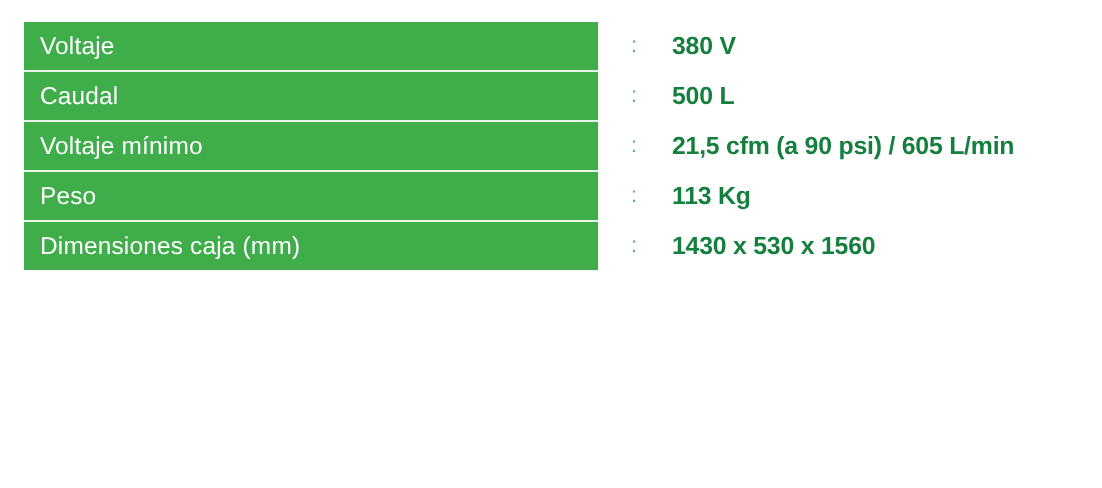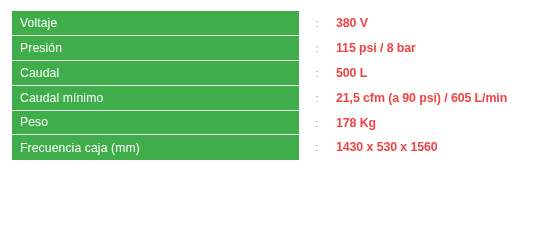--- a/index.html
+++ b/index.html
@@ -49,21 +49,21 @@
   .sep-cell {
     width: 36px;
     color: #5bb85f;
     font-size: 11px;
     text-align: center;
     vertical-align: middle;
     padding: 0;
     background: #ffffff;
   }
   .value-cell {
-    color: #ef4444;
+    color: #15803d;
     font-size: 12.4px;
     font-weight: bold;
     vertical-align: middle;
     padding: 0 0 0 1px;
     background: #ffffff;
     white-space: nowrap;
     letter-spacing: -0.1px;
   }
 </style>
 </head>
@@ -74,46 +74,41 @@
     <tbody>
 
       <tr class="spec-row">
         <td class="label-cell">Voltaje</td>
         <td class="sep-cell">:</td>
         <td class="value-cell">380 V</td>
       </tr>
 
 
 
-      <tr class="spec-row">
-        <td class="label-cell">Presión</td>
-        <td class="sep-cell">:</td>
-        <td class="value-cell">115 psi / 8 bar</td>
-      </tr>
 
       <tr class="spec-row">
         <td class="label-cell">Caudal</td>
         <td class="sep-cell">:</td>
         <td class="value-cell">500 L</td>
       </tr>
 
       <tr class="spec-row">
-        <td class="label-cell">Caudal mínimo</td>
+        <td class="label-cell">Voltaje mínimo</td>
         <td class="sep-cell">:</td>
         <td class="value-cell">21,5 cfm (a 90 psi) / 605 L/min</td>
       </tr>
 
       <tr class="spec-row">
         <td class="label-cell">Peso</td>
         <td class="sep-cell">:</td>
-        <td class="value-cell">178 Kg</td>
+        <td class="value-cell">113 Kg</td>
       </tr>
 
       <tr class="spec-row">
-        <td class="label-cell">Frecuencia caja (mm)</td>
+        <td class="label-cell">Dimensiones caja (mm)</td>
         <td class="sep-cell">:</td>
         <td class="value-cell">1430 x 530 x 1560</td>
       </tr>
 
 
     </tbody>
   </table>
 </div>
 
 </body></html>

